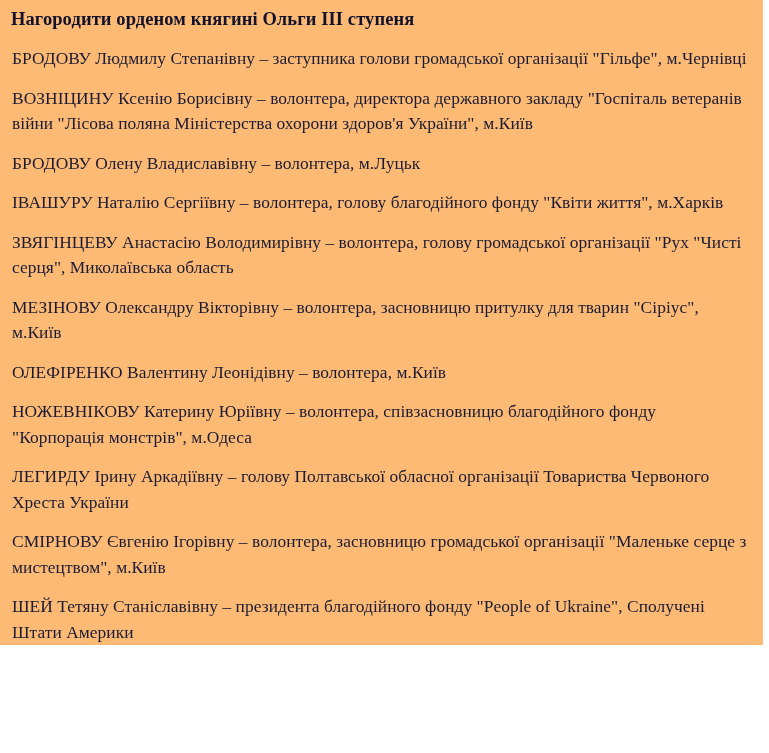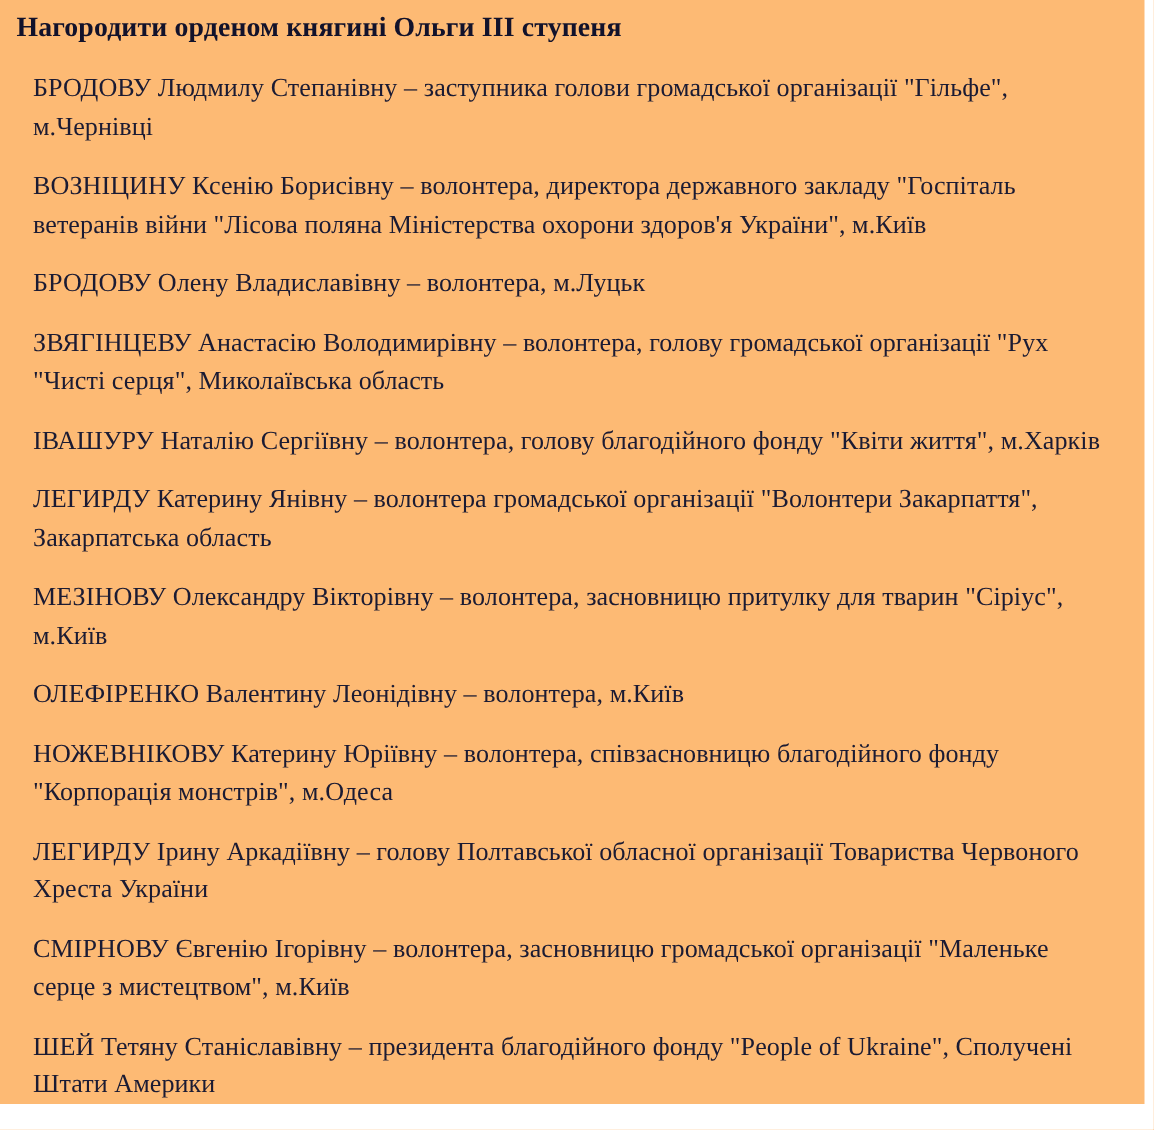--- a/index.html
+++ b/index.html
@@ -25,21 +25,21 @@
     font-size: 18.5px;
     font-weight: bold;
     line-height: 24px;
     color: #12122b;
     margin: 0;
     padding: 3px 0 0 0;
     letter-spacing: 0.1px;
   }
   .award-list {
     list-style: none;
-    margin: 11px;
+    margin: 1px;
     padding: 0;
   }
   .award-entry {
     font-size: 17.4px;
     line-height: 25.5px;
     color: #1b1b33;
     margin: 0;
     padding: 0;
     margin-top: 14px;
     text-align: left;
@@ -53,23 +53,22 @@
 <body>
 
 <div class="document">
 
   <h1 class="doc-title">Нагородити орденом княгині Ольги III ступеня</h1>
 
   <ul class="award-list">
       <li class="award-entry">БРОДОВУ Людмилу Степанівну – заступника голови громадської організації "Гільфе", м.Чернівці</li>
       <li class="award-entry">ВОЗНІЦИНУ Ксенію Борисівну – волонтера, директора державного закладу "Госпіталь ветеранів війни "Лісова поляна Міністерства охорони здоров'я України", м.Київ</li>
       <li class="award-entry">БРОДОВУ Олену Владиславівну – волонтера, м.Луцьк</li>
+      <li class="award-entry">ІВАШУРУ Наталію Сергіївну – волонтера, голову благодійного фонду "Квіти життя", м.Харків</li>
       <li class="award-entry">ЗВЯГІНЦЕВУ Анастасію Володимирівну – волонтера, голову громадської організації "Рух "Чисті серця", Миколаївська область</li>
-      <li class="award-entry">ІВАШУРУ Наталію Сергіївну – волонтера, голову благодійного фонду "Квіти життя", м.Харків</li>
-      <li class="award-entry">ЛЕГИРДУ Катерину Янівну – волонтера громадської організації "Волонтери Закарпаття", Закарпатська область</li>
       <li class="award-entry">МЕЗІНОВУ Олександру Вікторівну – волонтера, засновницю притулку для тварин "Cіріус", м.Київ</li>
       <li class="award-entry">ОЛЕФІРЕНКО Валентину Леонідівну – волонтера, м.Київ</li>
       <li class="award-entry">НОЖЕВНІКОВУ Катерину Юріївну – волонтера, співзасновницю благодійного фонду "Корпорація монстрів", м.Одеса</li>
       <li class="award-entry">ЛЕГИРДУ Ірину Аркадіївну – голову Полтавської обласної організації Товариства Червоного Хреста України</li>
       <li class="award-entry">СМІРНОВУ Євгенію Ігорівну – волонтера, засновницю громадської організації "Маленьке серце з мистецтвом", м.Київ</li>
       <li class="award-entry">ШЕЙ Тетяну Станіславівну – президента благодійного фонду "People of Ukraine", Сполучені Штати Америки</li>
     </ul>
 
 </div>
 

